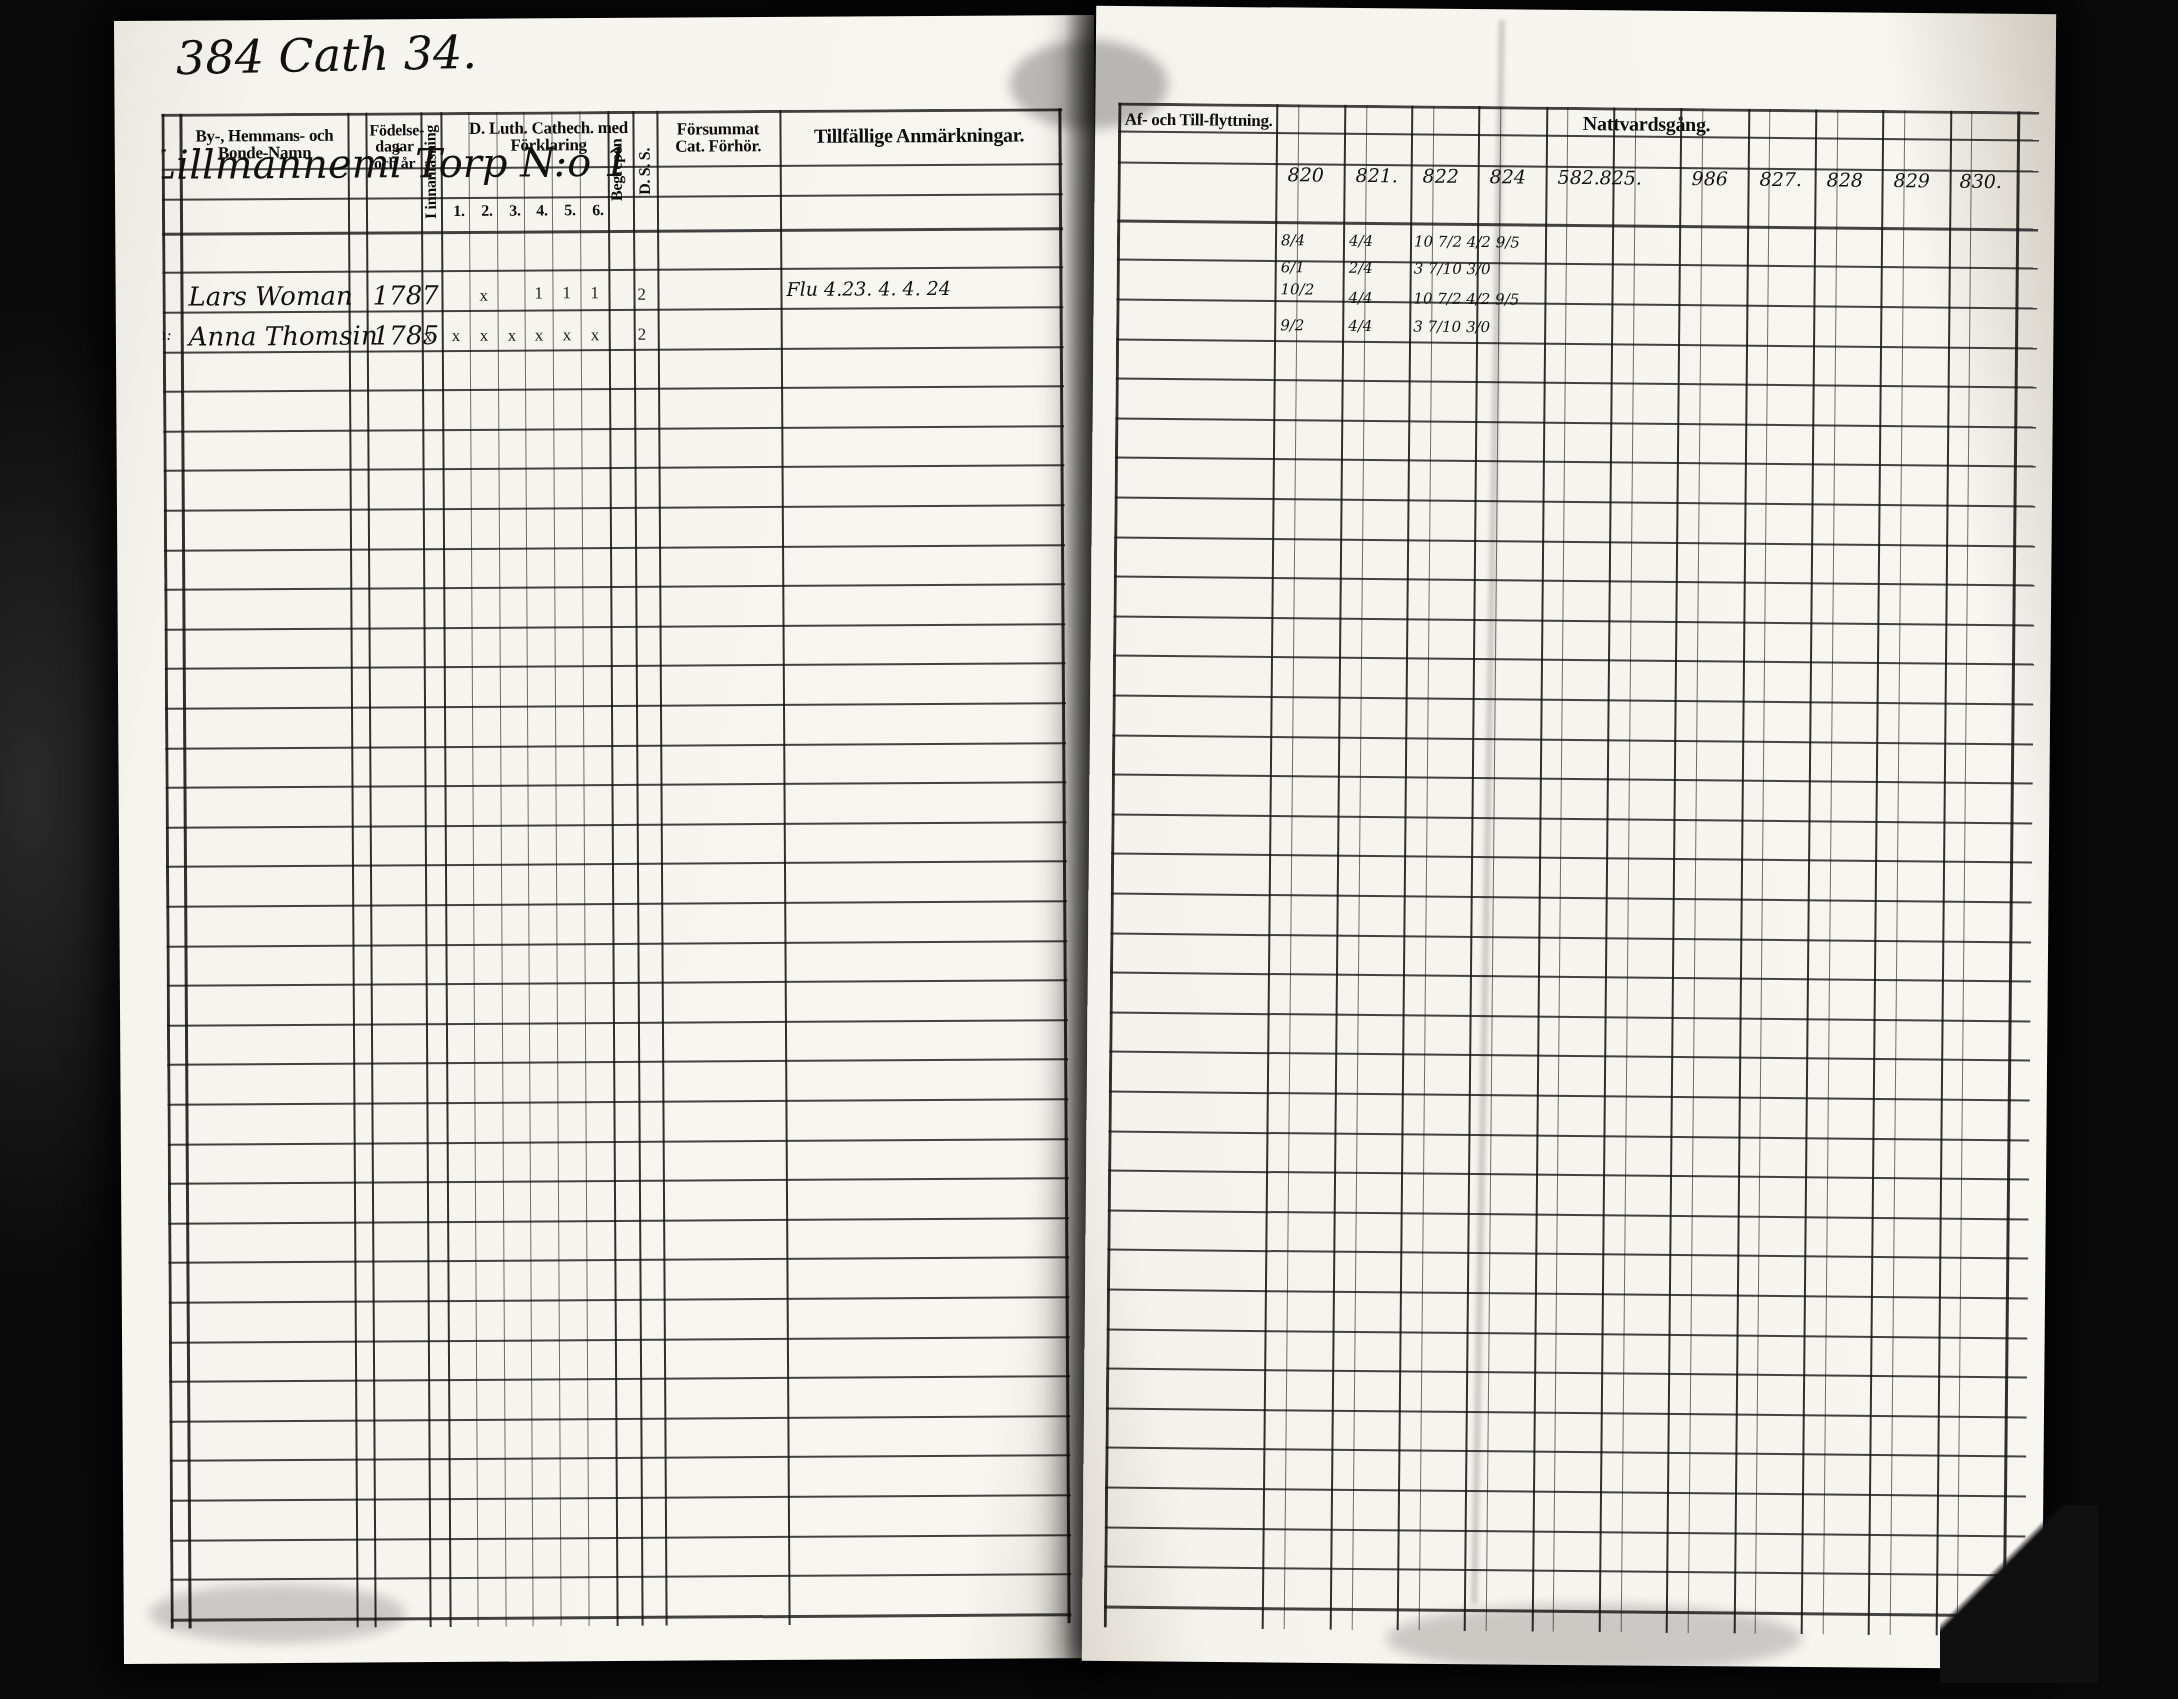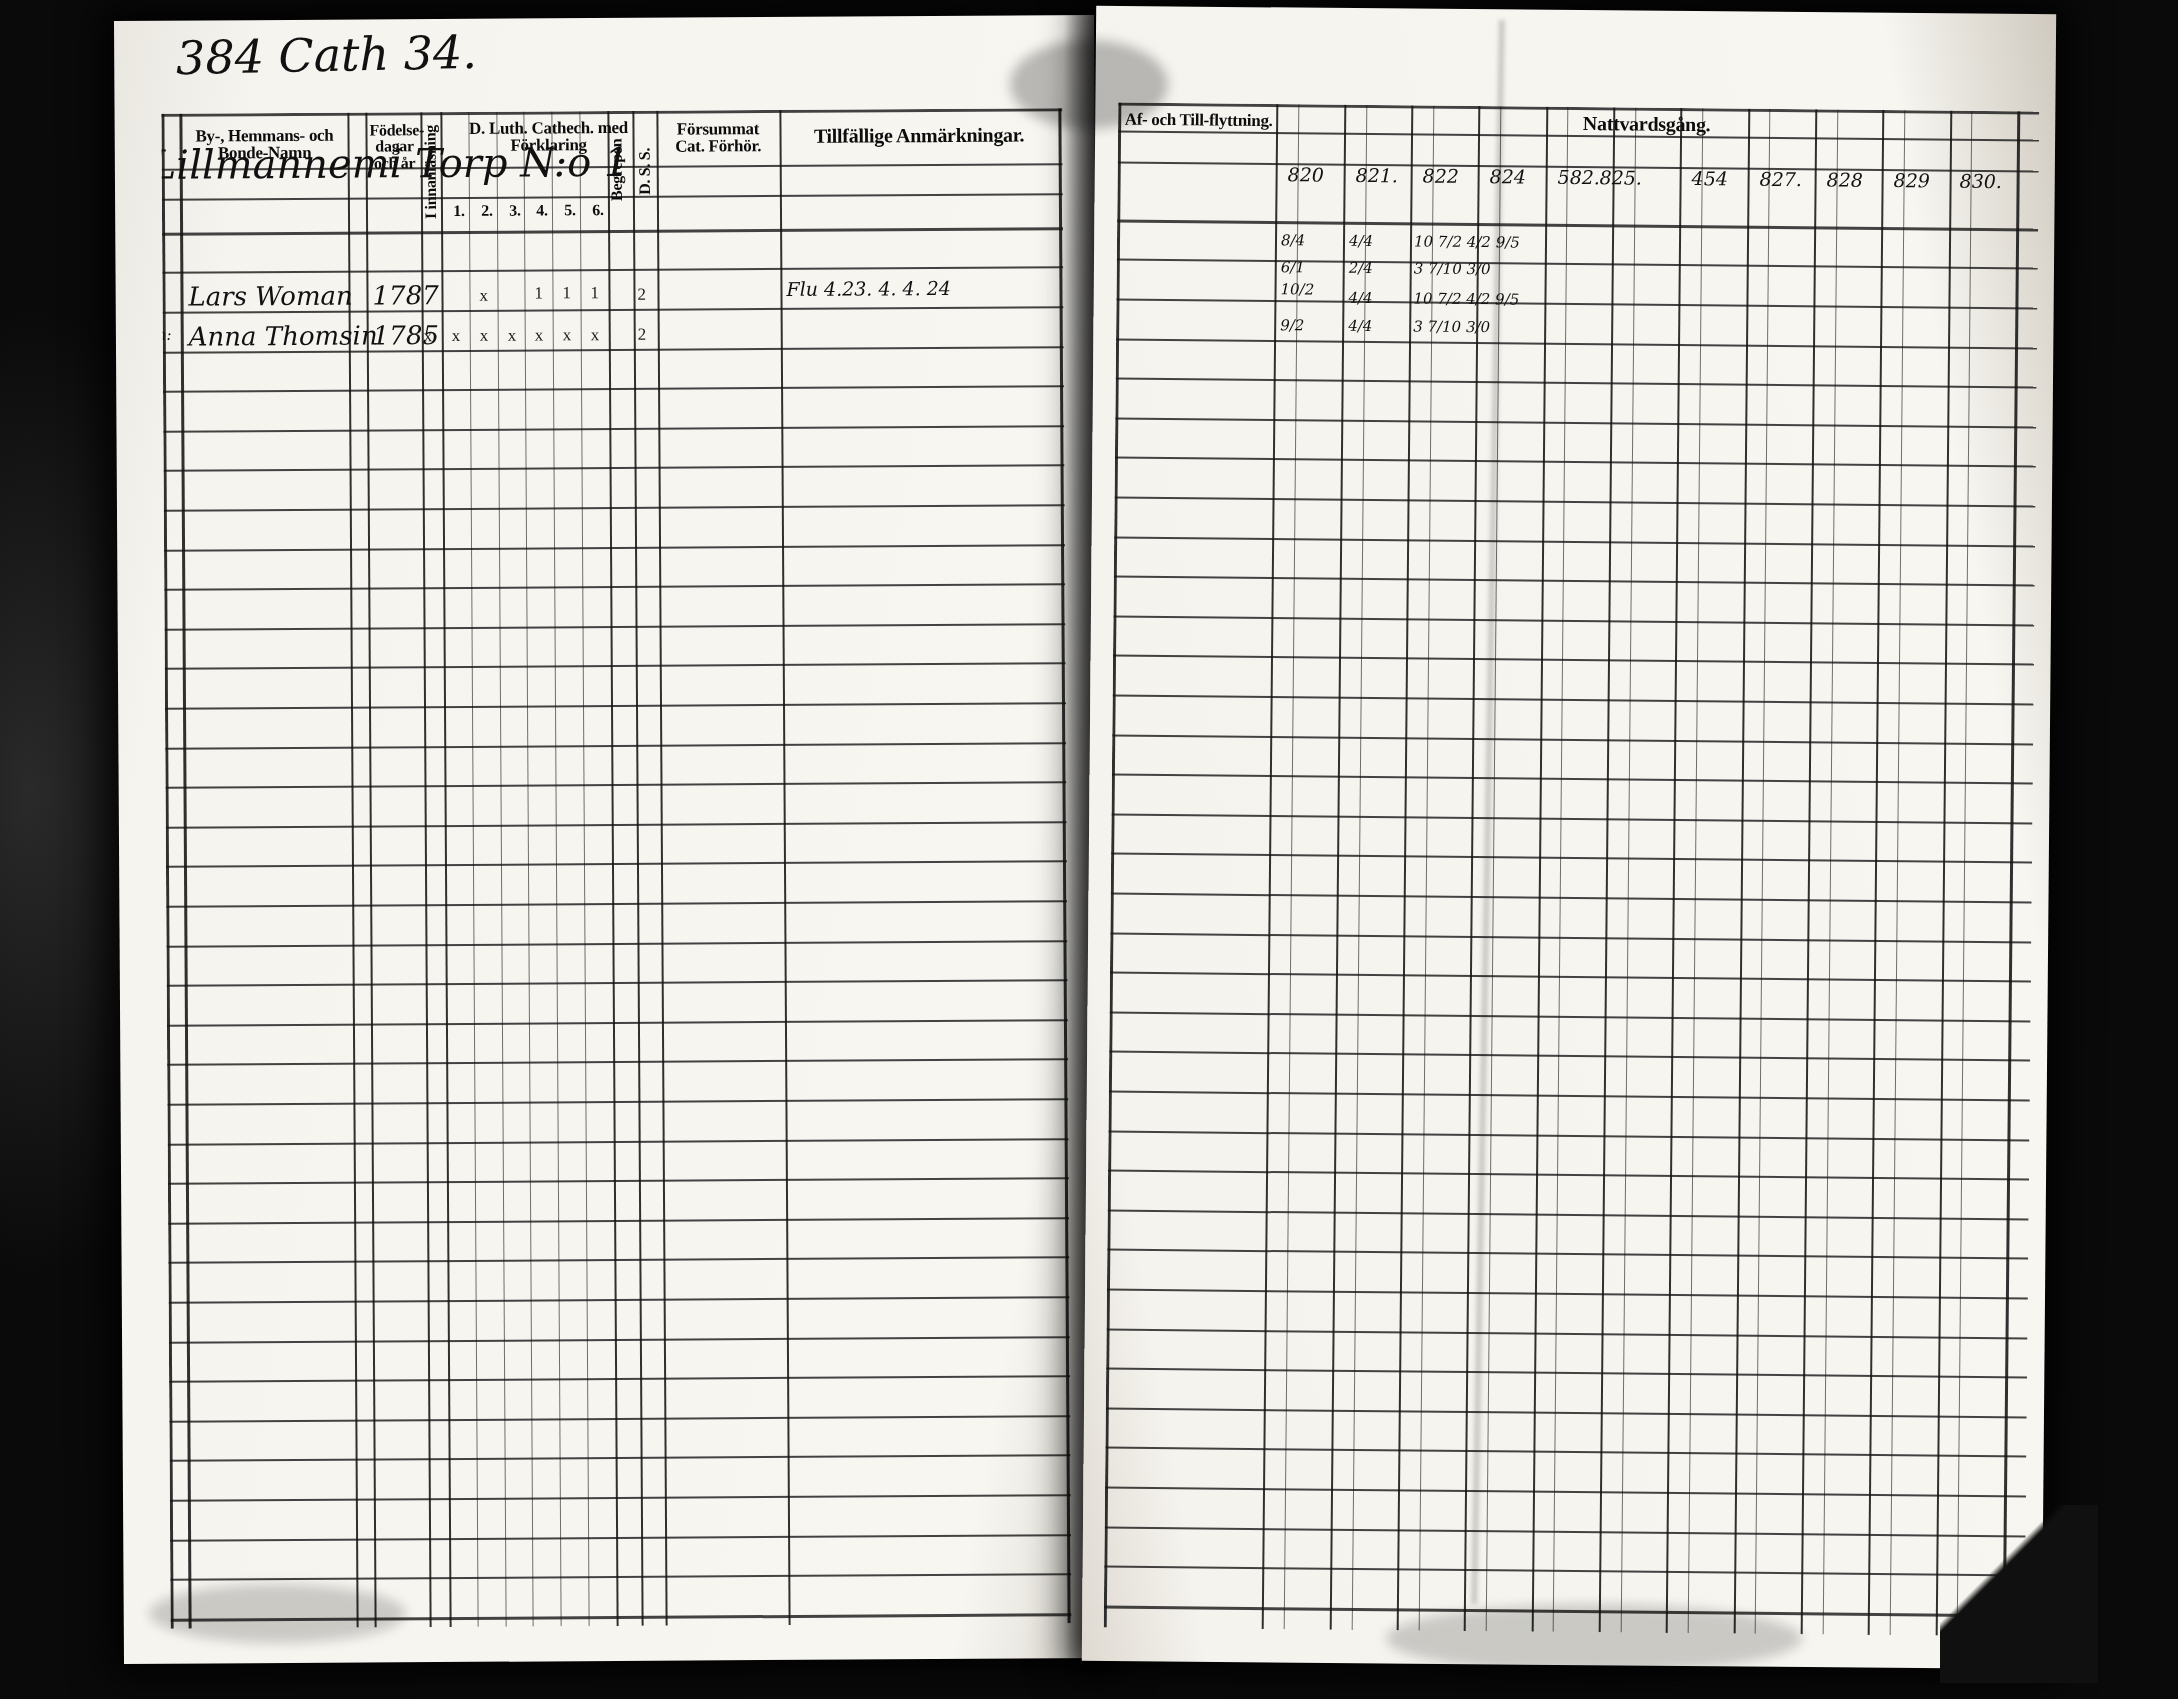--- a/index.html
+++ b/index.html
@@ -273,21 +273,21 @@
     <div class="hdrbox hdr-md" style="left:162px;top:6px;width:733px;">
       <span>Nattvardsgång.</span>
     </div>
 
     <div class="hand hand-sm" style="left:170px;top:59px;"><span>820</span></div>
     <div class="hand hand-sm" style="left:238px;top:59px;"><span>821.</span></div>
     <div class="hand hand-sm" style="left:305px;top:59px;"><span>822</span></div>
     <div class="hand hand-sm" style="left:372px;top:59px;"><span>824</span></div>
     <div class="hand hand-sm" style="left:440px;top:59px;"><span>582.</span></div>
     <div class="hand hand-sm" style="left:482px;top:59px;"><span>825.</span></div>
-    <div class="hand hand-sm" style="left:574px;top:59px;"><span>454</span></div>
+    <div class="hand hand-sm" style="left:574px;top:59px;"><span>986</span></div>
     <div class="hand hand-sm" style="left:642px;top:59px;"><span>827.</span></div>
     <div class="hand hand-sm" style="left:709px;top:59px;"><span>828</span></div>
     <div class="hand hand-sm" style="left:776px;top:59px;"><span>829</span></div>
     <div class="hand hand-sm" style="left:842px;top:59px;"><span>830.</span></div>
 
     <div class="hand hand-xs" style="left:164px;top:127px;"><span>8/4</span></div>
     <div class="hand hand-xs" style="left:232px;top:127px;"><span>4/4</span></div>
     <div class="hand hand-xs" style="left:297px;top:127px;"><span>10  7/2 4/2 9/5</span></div>
 
     <div class="hand hand-xs" style="left:164px;top:154px;"><span>6/1</span></div>

